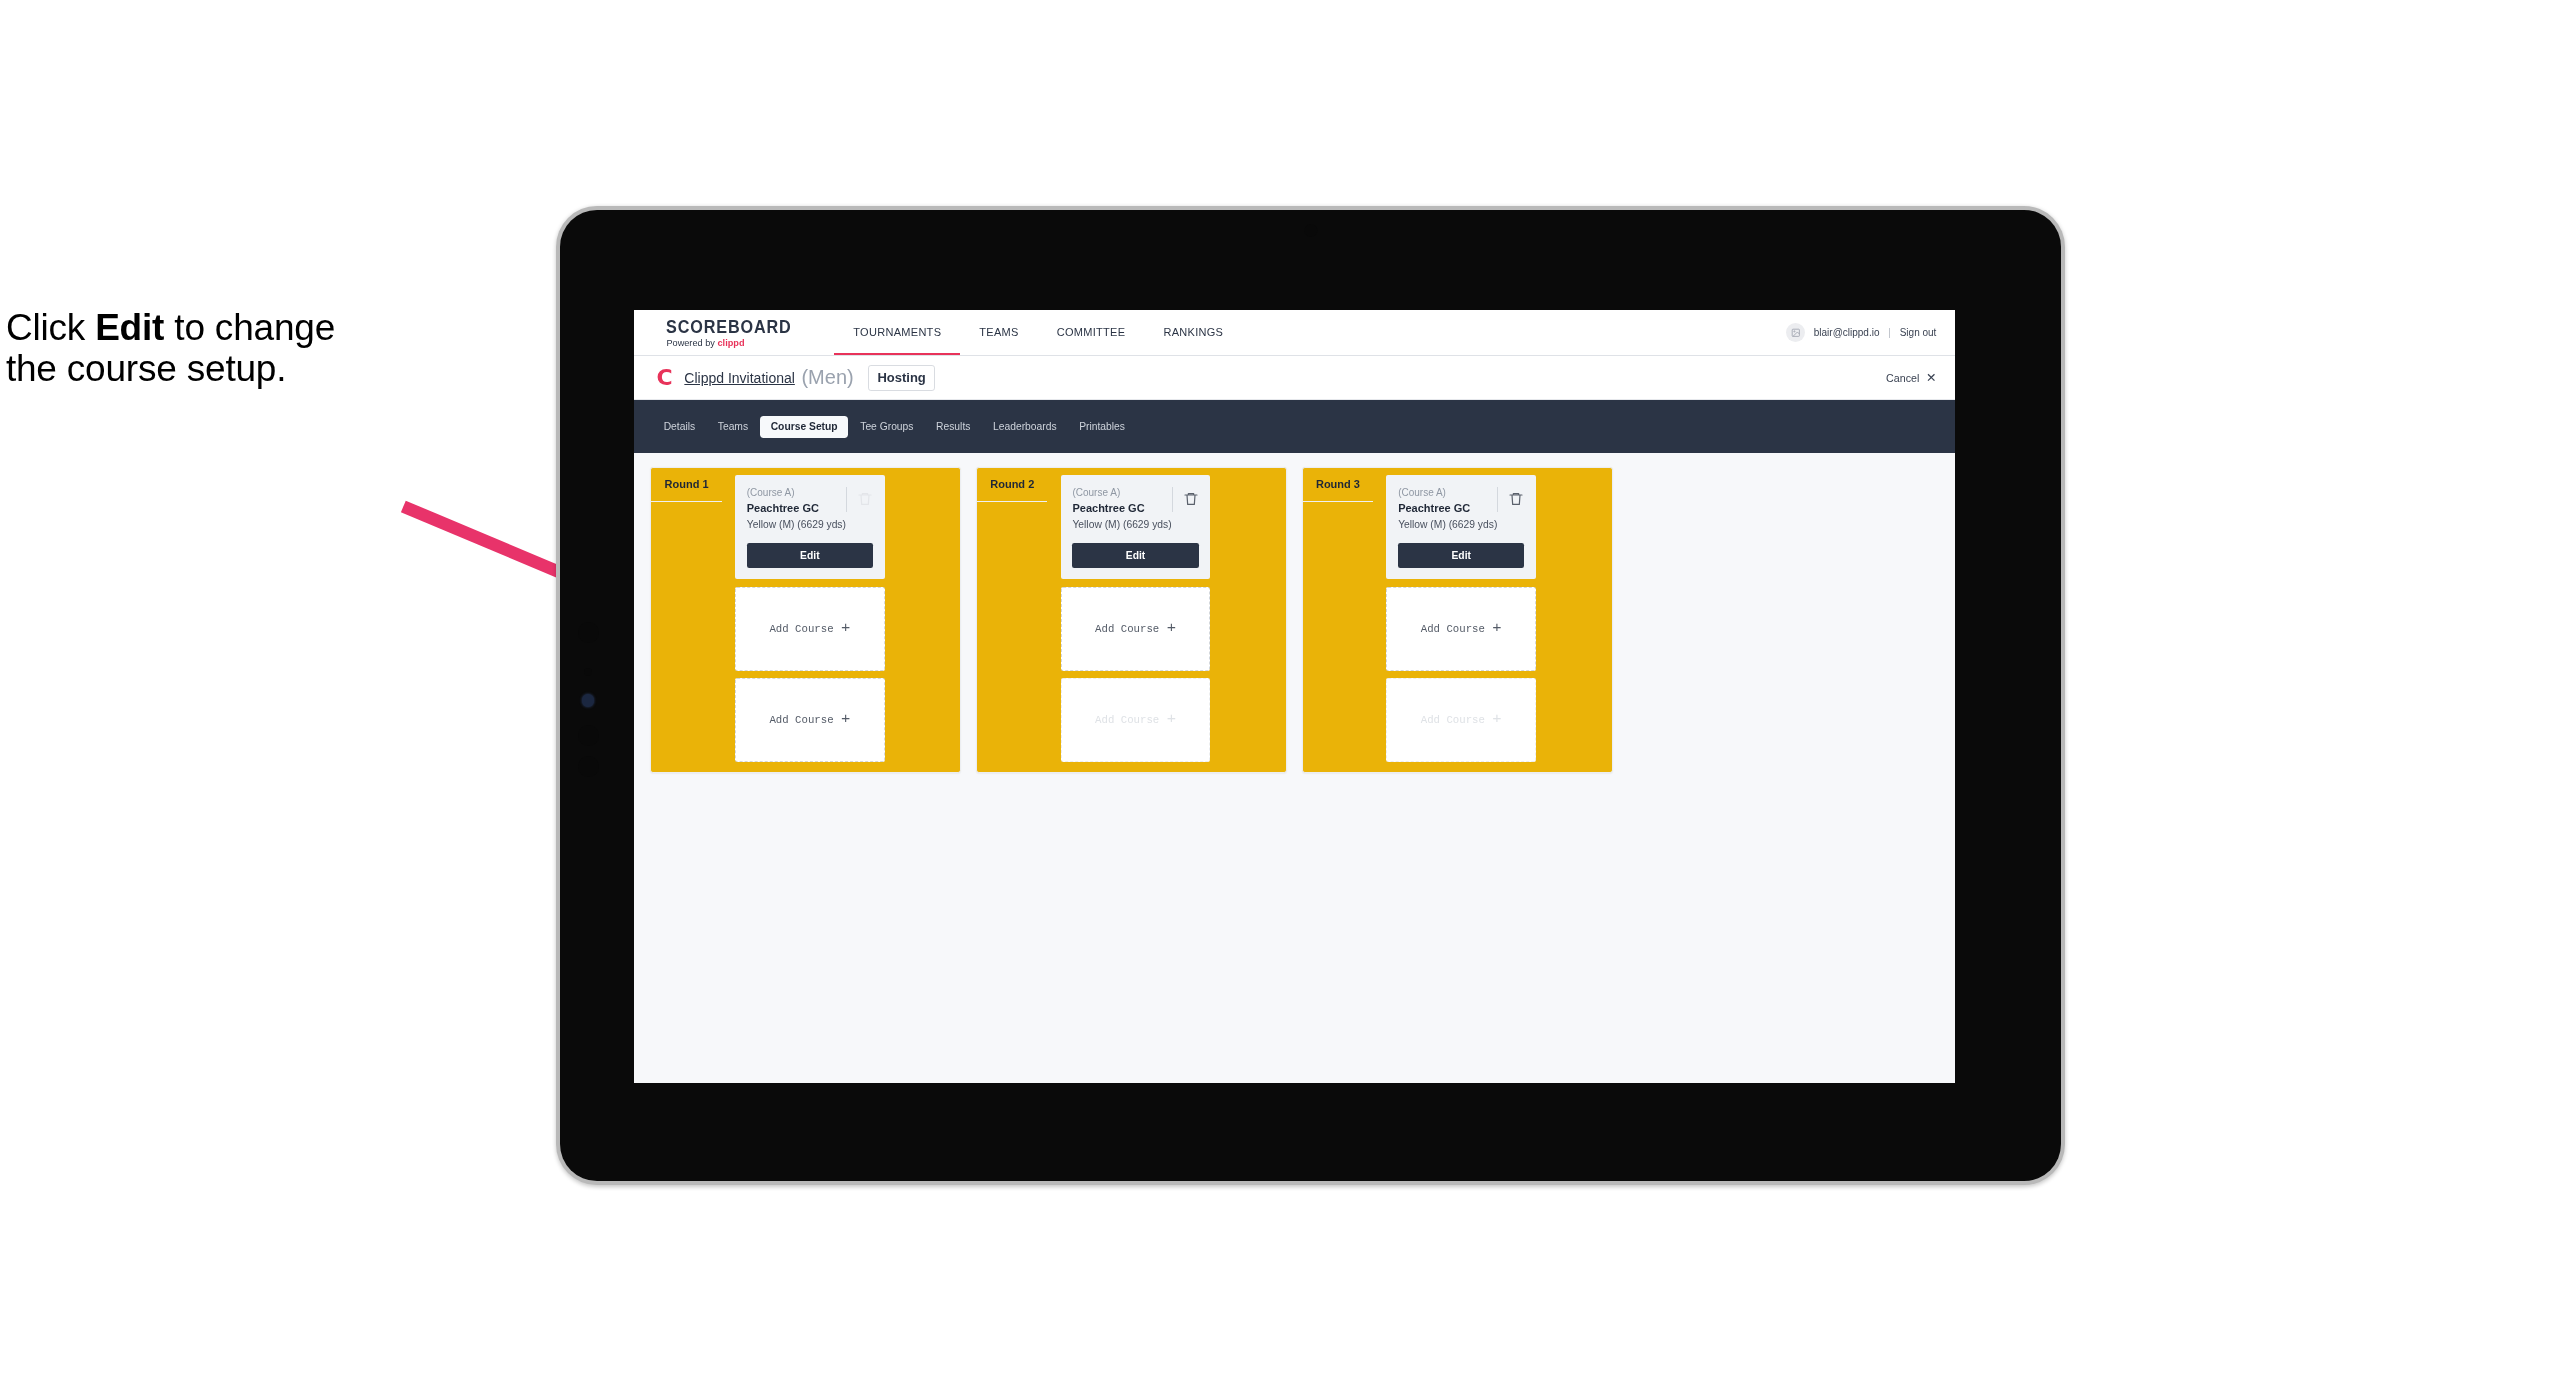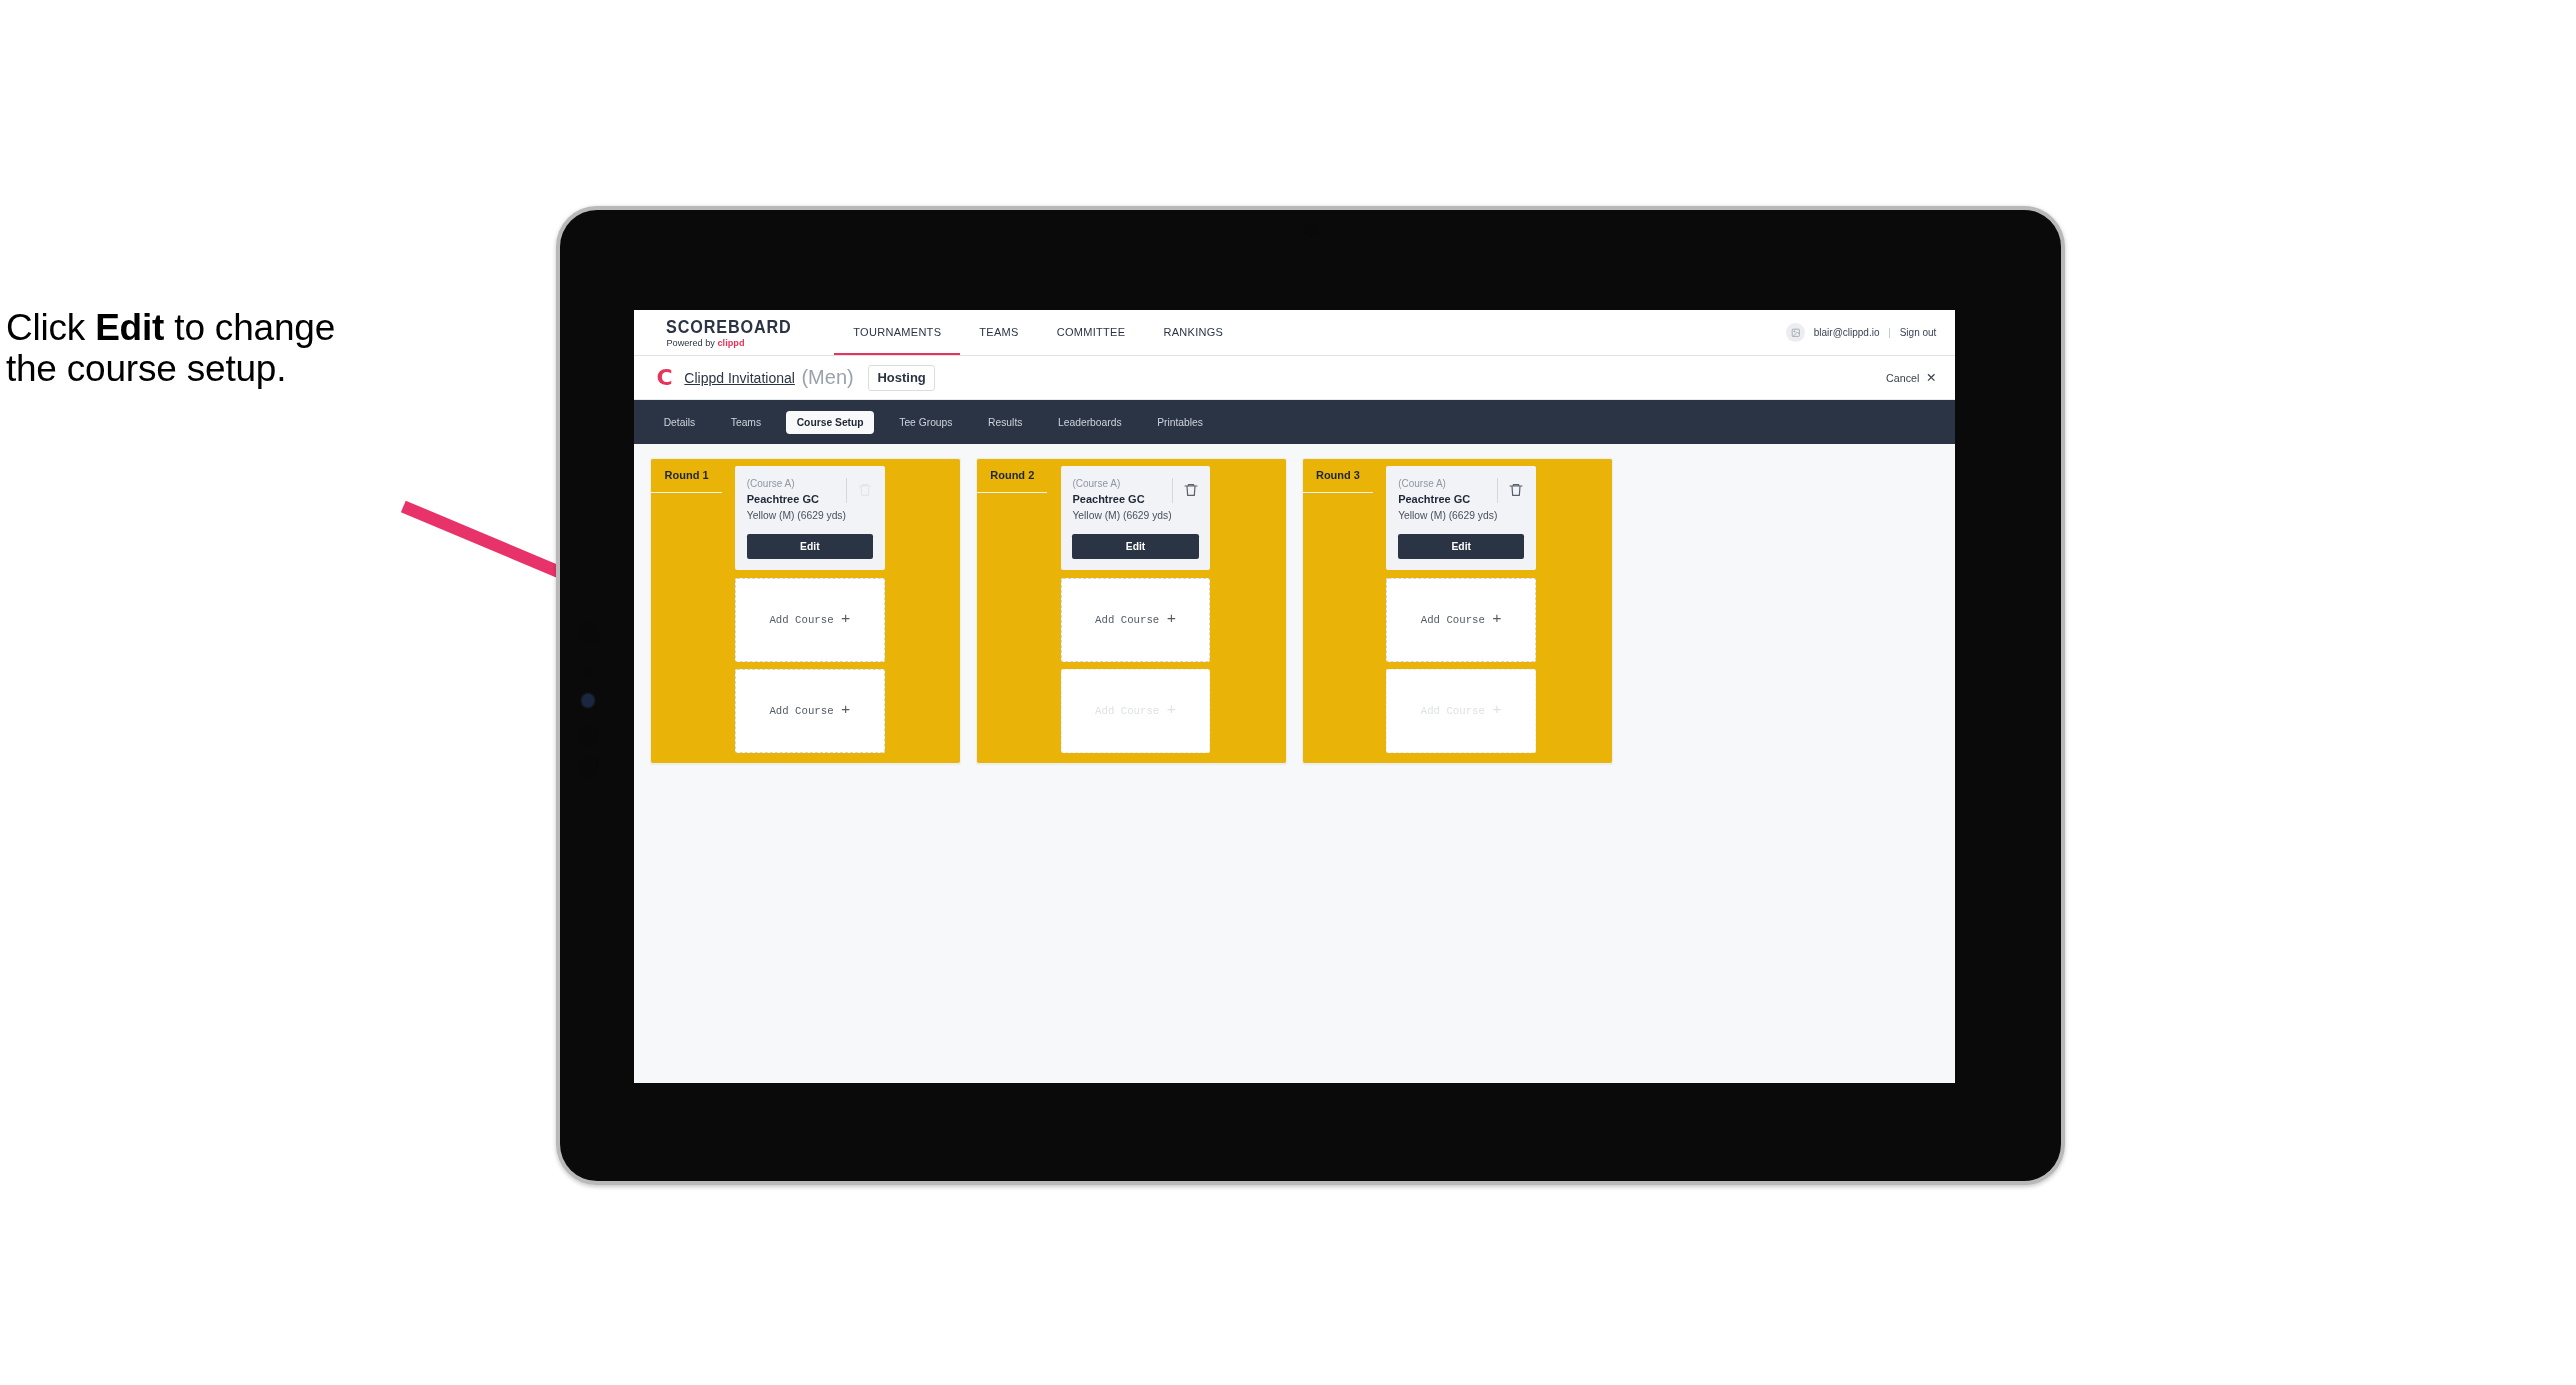--- a/index.html
+++ b/index.html
@@ -160,25 +160,25 @@
     margin-left: auto;
     display: flex; align-items: center; gap: 6.6px;
     font-size: 10.7px; color: #3a4252;
     cursor: pointer;
   }
   #cancel-x { font-size: 12.5px; line-height: 1; }
 
   
   #tabbar {
     flex: 0 0 auto;
-    height: 44px;
+    height: 53px;
     background: #2b3445;
     display: flex; align-items: center;
     padding: 0 19px;
-    gap: 15px;
+    gap: 2px;
   }
   .tab {
     font-size: 10.3px;
     color: #ced3db;
     padding: 5.9px 10.3px;
     border-radius: 3.7px;
     cursor: pointer;
     white-space: nowrap;
   }
   .tab.active {

